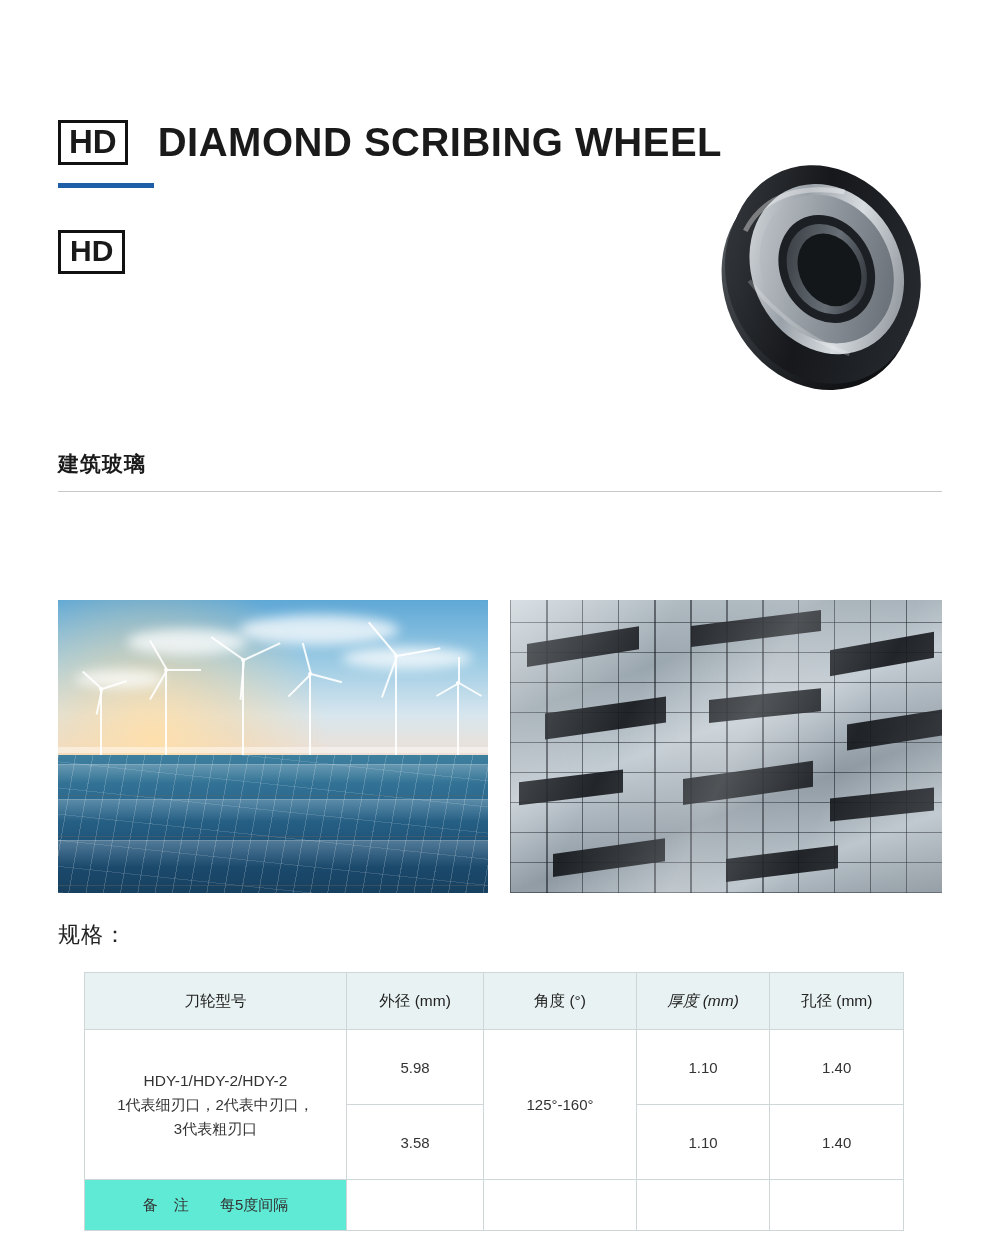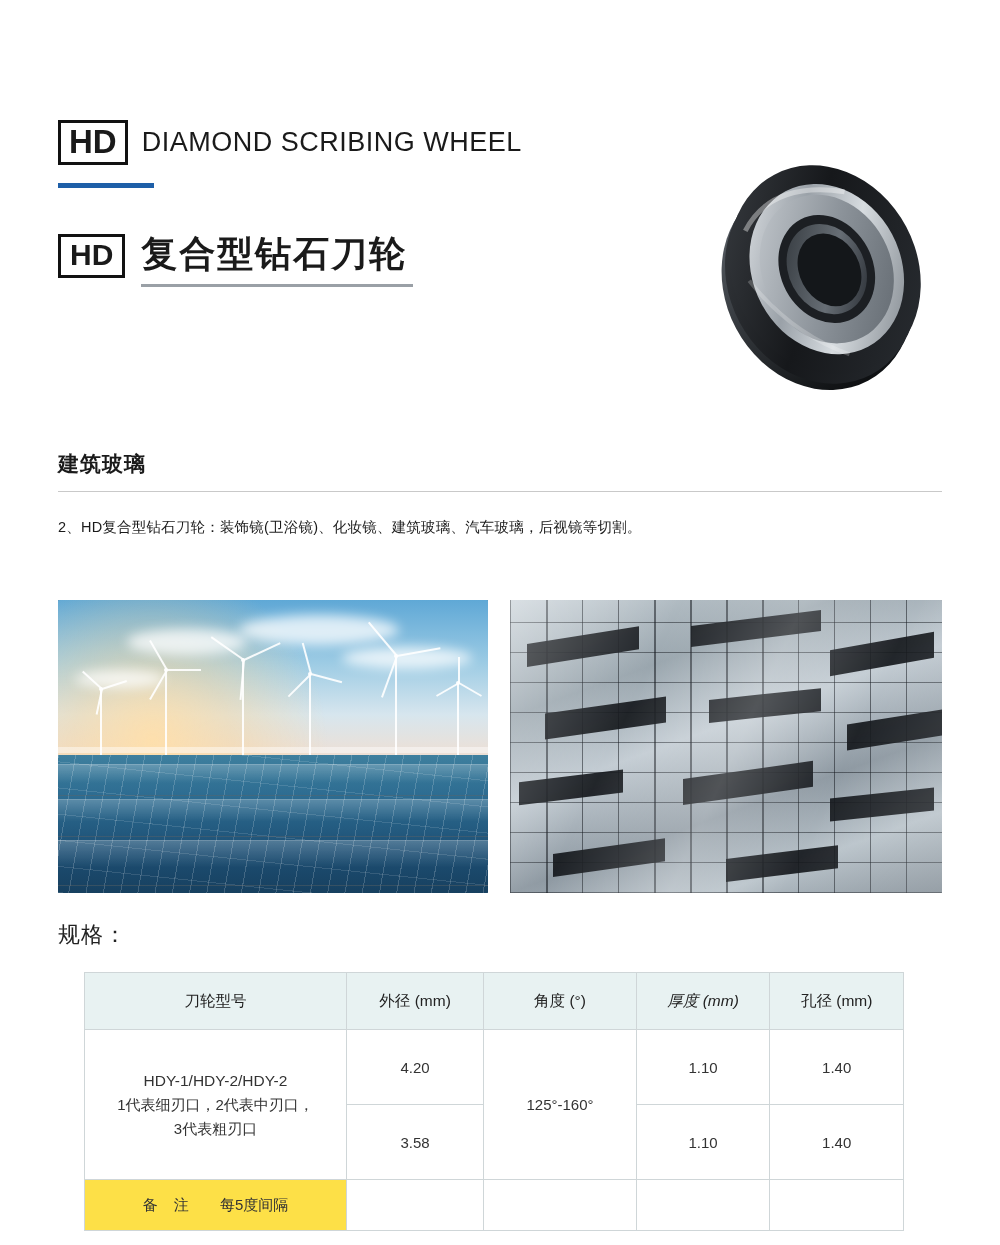--- a/index.html
+++ b/index.html
@@ -31,24 +31,25 @@
   .hd-badge {
     border: 3px solid #111;
     padding: 2px 8px 4px 8px;
     font-size: 33px;
     font-weight: bold;
     letter-spacing: 0px;
     line-height: 1;
     font-family: "Liberation Sans", sans-serif;
   }
   .title-en {
-    font-size: 27px;
-    font-weight: normal;
+    font-size: 40px;
+    font-weight: bold;
     letter-spacing: 0.5px;
     white-space: nowrap;
+    margin-left: 16px;
   }
   .blue-rule {
     margin-top: 18px;
     width: 96px;
     height: 5px;
     background: #1e5fa8;
   }
   .title-row-cn {
     margin-top: 42px;
     display: flex;
@@ -233,36 +234,35 @@
     color: #222;
   }
   .spec-table td { height: 62px; }
   .col-model { width: 270px; margin-left: 48px; }
   .col-od { width: 136px; }
   .col-angle { width: 150px; }
   .col-th { width: 132px; font-style: italic; }
   .col-hole { width: 132px; }
   .model-cell { line-height: 1.55; font-size: 15px; }
   .model-cell .m-main { font-size: 15.5px; }
-  .remark-row td { height: 38px; background: #fde047; }
+  .remark-row td { height: 38px; background: #5eead4; }
   .remark-label { letter-spacing: 6px; }
   .remark-blank { background: #ffffff !important; }
 </style>
 </head>
 <body>
 
 <div class="header">
   <div class="title-row">
     <span class="hd-badge">HD</span>
     <span class="title-en">DIAMOND SCRIBING WHEEL</span>
   </div>
   <div class="blue-rule"></div>
   <div class="title-row-cn">
     <span class="hd-badge-cn">HD</span>
-    <span class="title-cn">复合型钻石刀轮</span>
   </div>
 </div>
 
 <div class="wheel-wrap">
   <svg width="250" height="260" viewBox="0 0 250 260">
     <defs>
       <linearGradient id="gOuterDark" x1="0" y1="0" x2="1" y2="1">
         <stop offset="0%" stop-color="#3c4045"></stop>
         <stop offset="45%" stop-color="#16181b"></stop>
         <stop offset="100%" stop-color="#2b2f34"></stop>
@@ -304,21 +304,20 @@
 
       <path d="M -52 -72 Q -6 -104 54 -60" stroke="rgba(255,255,255,0.55)" stroke-width="5" fill="none" opacity="0.7"></path>
       <path d="M -72 -26 Q -60 40 -18 86" stroke="rgba(255,255,255,0.22)" stroke-width="4" fill="none"></path>
     </g>
   </svg>
 </div>
 
 <div class="section-title">建筑玻璃</div>
 <div class="section-rule"></div>
 <div class="app-list">
-  <div>2、HD复合型钻石刀轮：装饰镜(卫浴镜)、化妆镜、建筑玻璃、汽车玻璃，后视镜等切割。</div>
 </div>
 
 <div class="photos">
 
   <div class="photo photo-left">
     <div class="sky"></div>
     <div class="cloud" style="left:16%; top:10%; width:120px; height:26px;"></div>
     <div class="cloud" style="left:42%; top:5%; width:160px; height:30px;"></div>
     <div class="cloud" style="left:66%; top:16%; width:130px; height:22px;"></div>
     <div class="cloud" style="left:4%; top:24%; width:90px; height:18px;"></div>
@@ -402,21 +401,21 @@
       <th class="col-hole">孔径 (mm)</th>
     </tr>
   </thead>
   <tbody>
     <tr>
       <td class="model-cell" rowspan="2">
         <div class="m-main">HDY-1/HDY-2/HDY-2</div>
         <div>1代表细刃口，2代表中刃口，</div>
         <div>3代表粗刃口</div>
       </td>
-      <td>4.20</td>
+      <td>5.98</td>
       <td rowspan="2">125°-160°</td>
       <td>1.10</td>
       <td>1.40</td>
     </tr>
     <tr>
       <td>3.58</td>
       <td>1.10</td>
       <td>1.40</td>
     </tr>
     <tr class="remark-row">

